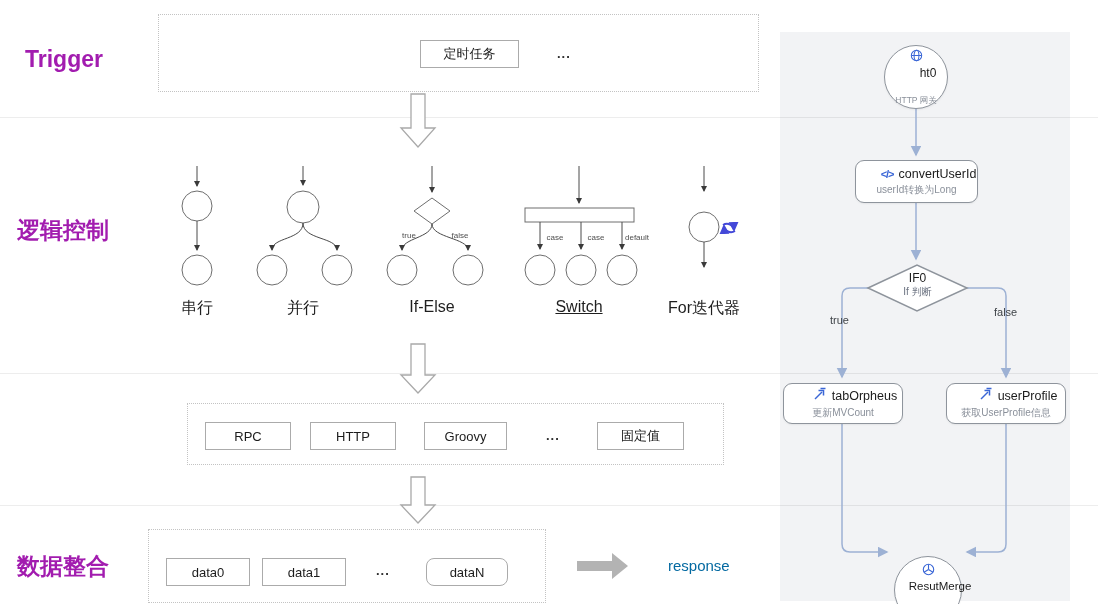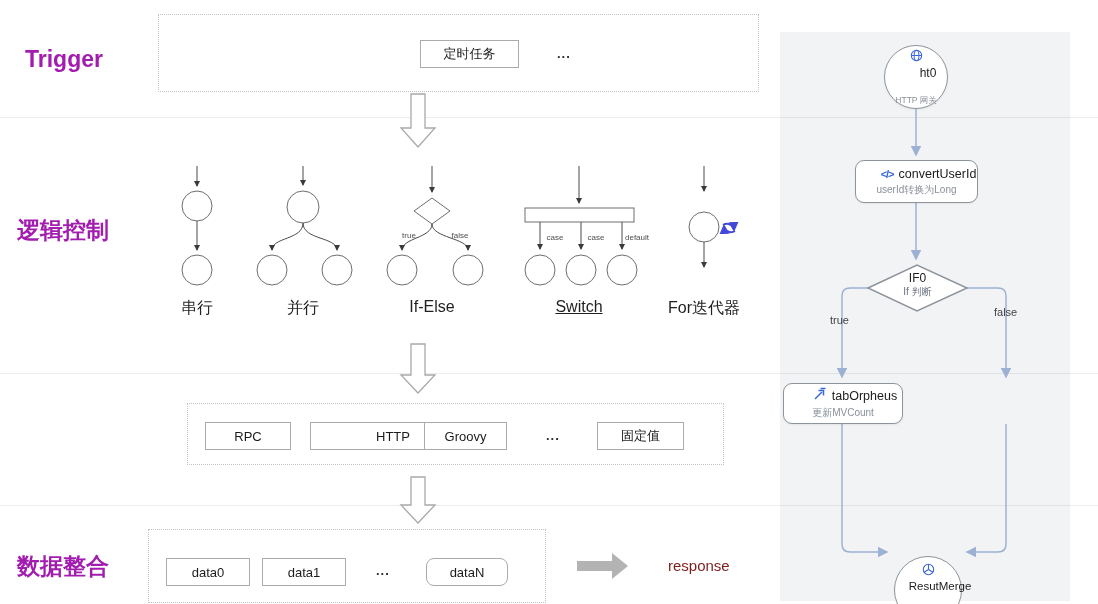--- a/index.html
+++ b/index.html
@@ -18,21 +18,21 @@
   .fnode .trow{display:flex;align-items:center;gap:5px;font-size:12.5px;color:#1b1b1b;white-space:nowrap;padding-left:24px;}
   .fnode .sub{font-size:10px;color:#8a909a;margin-top:2px;white-space:nowrap;}
   .circlenode{border-radius:50% !important;}
   .circlenode .trow{font-size:12px;}
   .circlenode .sub{font-size:8.5px;margin-top:15px;}
   .codeicon{color:#3a66d6;font-weight:700;font-size:11px;letter-spacing:-1px;}
   .branchlabel{position:absolute;font-size:11px;color:#3f4348;white-space:nowrap;}
   .diamondtext{position:absolute;left:868px;top:271px;width:99px;text-align:center;}
   .diamondtext .t{font-size:12px;color:#1b1b1b;line-height:14px;}
   .diamondtext .s{font-size:10px;color:#6b7280;line-height:13px;}
-  .respLabel{position:absolute;font-size:15px;color:#7f1d1d;white-space:nowrap;}
+  .respLabel{position:absolute;font-size:15px;color:#0369a1;white-space:nowrap;}
 </style>
 </head>
 <body>
 
 <div id="canvas">
 
   <div class="panel"></div>
 
   <div class="divider" style="top:117px;"></div>
   <div class="divider" style="top:373px;"></div>
@@ -124,21 +124,21 @@
   <div class="dlabel" style="left:579px;top:298px;text-decoration:underline;">Switch</div>
   <div class="dlabel" style="left:704px;top:298px;">For迭代器</div>
   <div class="tiny" style="left:409px;top:231px;">true</div>
   <div class="tiny" style="left:460px;top:231px;">false</div>
   <div class="tiny" style="left:555px;top:233px;">case</div>
   <div class="tiny" style="left:596px;top:233px;">case</div>
   <div class="tiny" style="left:637px;top:233px;">default</div>
 
   <div class="dotted" style="left:187px;top:403px;width:535px;height:60px;"></div>
   <div class="box" style="left:205px;top:422px;width:84px;height:26px;">RPC</div>
-  <div class="box" style="left:310px;top:422px;width:84px;height:26px;padding-left:40px;">HTTP</div>
+  <div class="box" style="left:310px;top:422px;width:84px;height:26px;">HTTP</div>
   <div class="box" style="left:424px;top:422px;width:81px;height:26px;">Groovy</div>
   <div class="dots" style="left:546px;top:428px;">...</div>
   <div class="box" style="left:597px;top:422px;width:85px;height:26px;">固定值</div>
 
   <div class="dotted" style="left:148px;top:529px;width:396px;height:72px;"></div>
   <div class="box" style="left:166px;top:558px;width:82px;height:26px;">data0</div>
   <div class="box" style="left:262px;top:558px;width:82px;height:26px;">data1</div>
   <div class="dots" style="left:376px;top:563px;">...</div>
   <div class="box" style="left:426px;top:558px;width:80px;height:26px;border-radius:8px;">dataN</div>
   <div class="respLabel" style="left:668px;top:557px;">response</div>
@@ -177,20 +177,33 @@
           <path d="M2,12 L9,5"></path>
             <path d="M5.5,3.5 L10.5,3.5 L10.5,8.5"></path>
             <path d="M7.5,1.5 L12.5,1.5"></path>
         </svg>
       </span>
       <span>tabOrpheus</span>
     </span>
     <span class="sub">更新MVCount</span>
   </div>
 
+  <div class="fnode" style="left:946px;top:383px;width:120px;height:41px;">
+    <span class="trow">
+      <span>
+        <svg width="14" height="14" viewBox="0 0 14 14" fill="none" stroke="#3a66d6" stroke-width="1.5">
+          <path d="M2,12 L9,5"></path>
+            <path d="M5.5,3.5 L10.5,3.5 L10.5,8.5"></path>
+            <path d="M7.5,1.5 L12.5,1.5"></path>
+        </svg>
+      </span>
+      <span>userProfile</span>
+    </span>
+    <span class="sub">获取UserProfile信息</span>
+  </div>
 
   <div class="fnode circlenode" style="left:894px;top:556px;width:68px;height:68px;">
     <span>
       <svg width="13" height="13" viewBox="0 0 14 14" fill="none" stroke="#3a66d6" stroke-width="1.2">
         <circle cx="7" cy="7" r="5.6"></circle>
           <line x1="7" y1="7" x2="7" y2="1.4"></line>
           <line x1="7" y1="7" x2="2.2" y2="9.9"></line>
           <line x1="7" y1="7" x2="11.8" y2="9.9"></line>
       </svg>
     </span>

